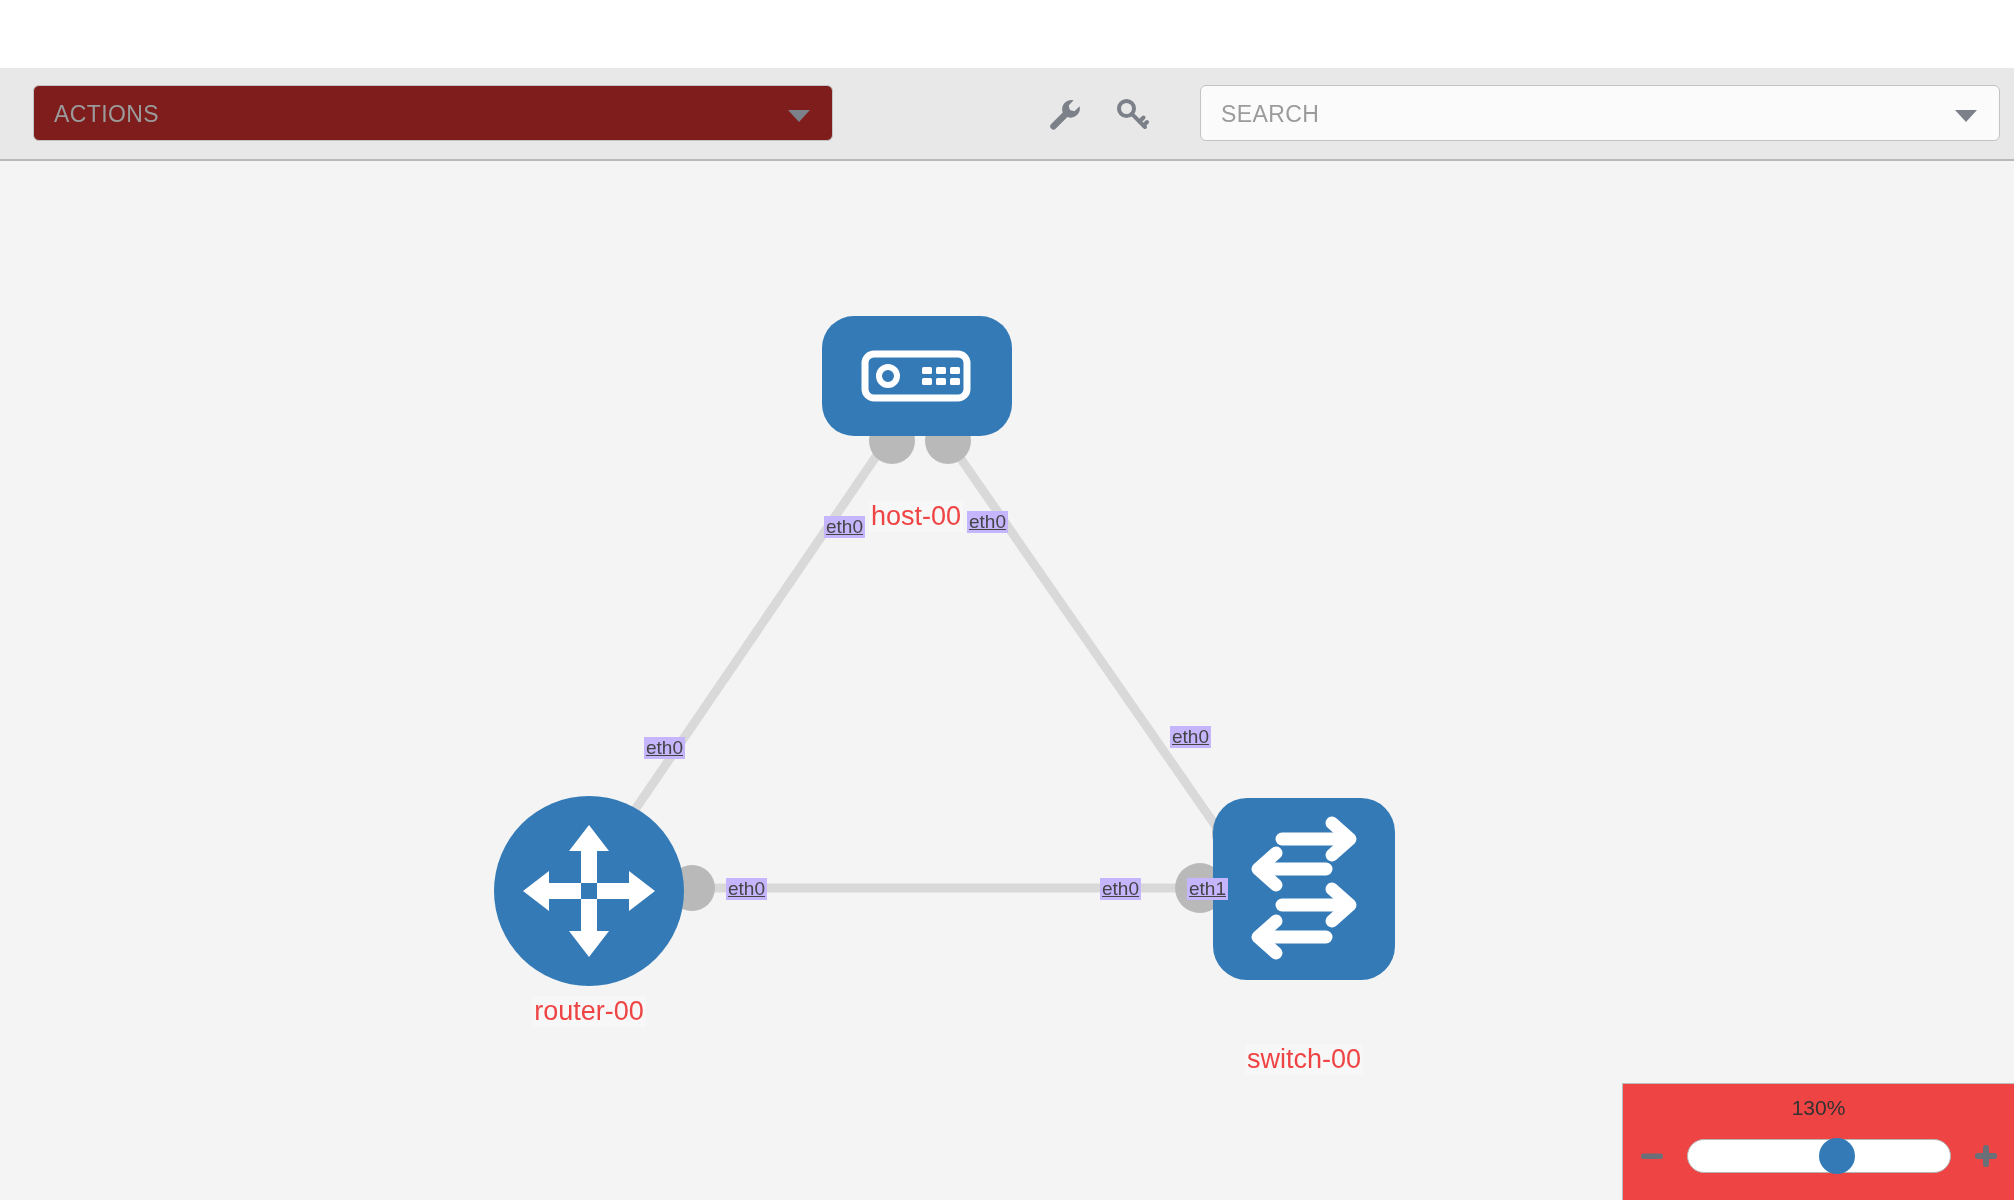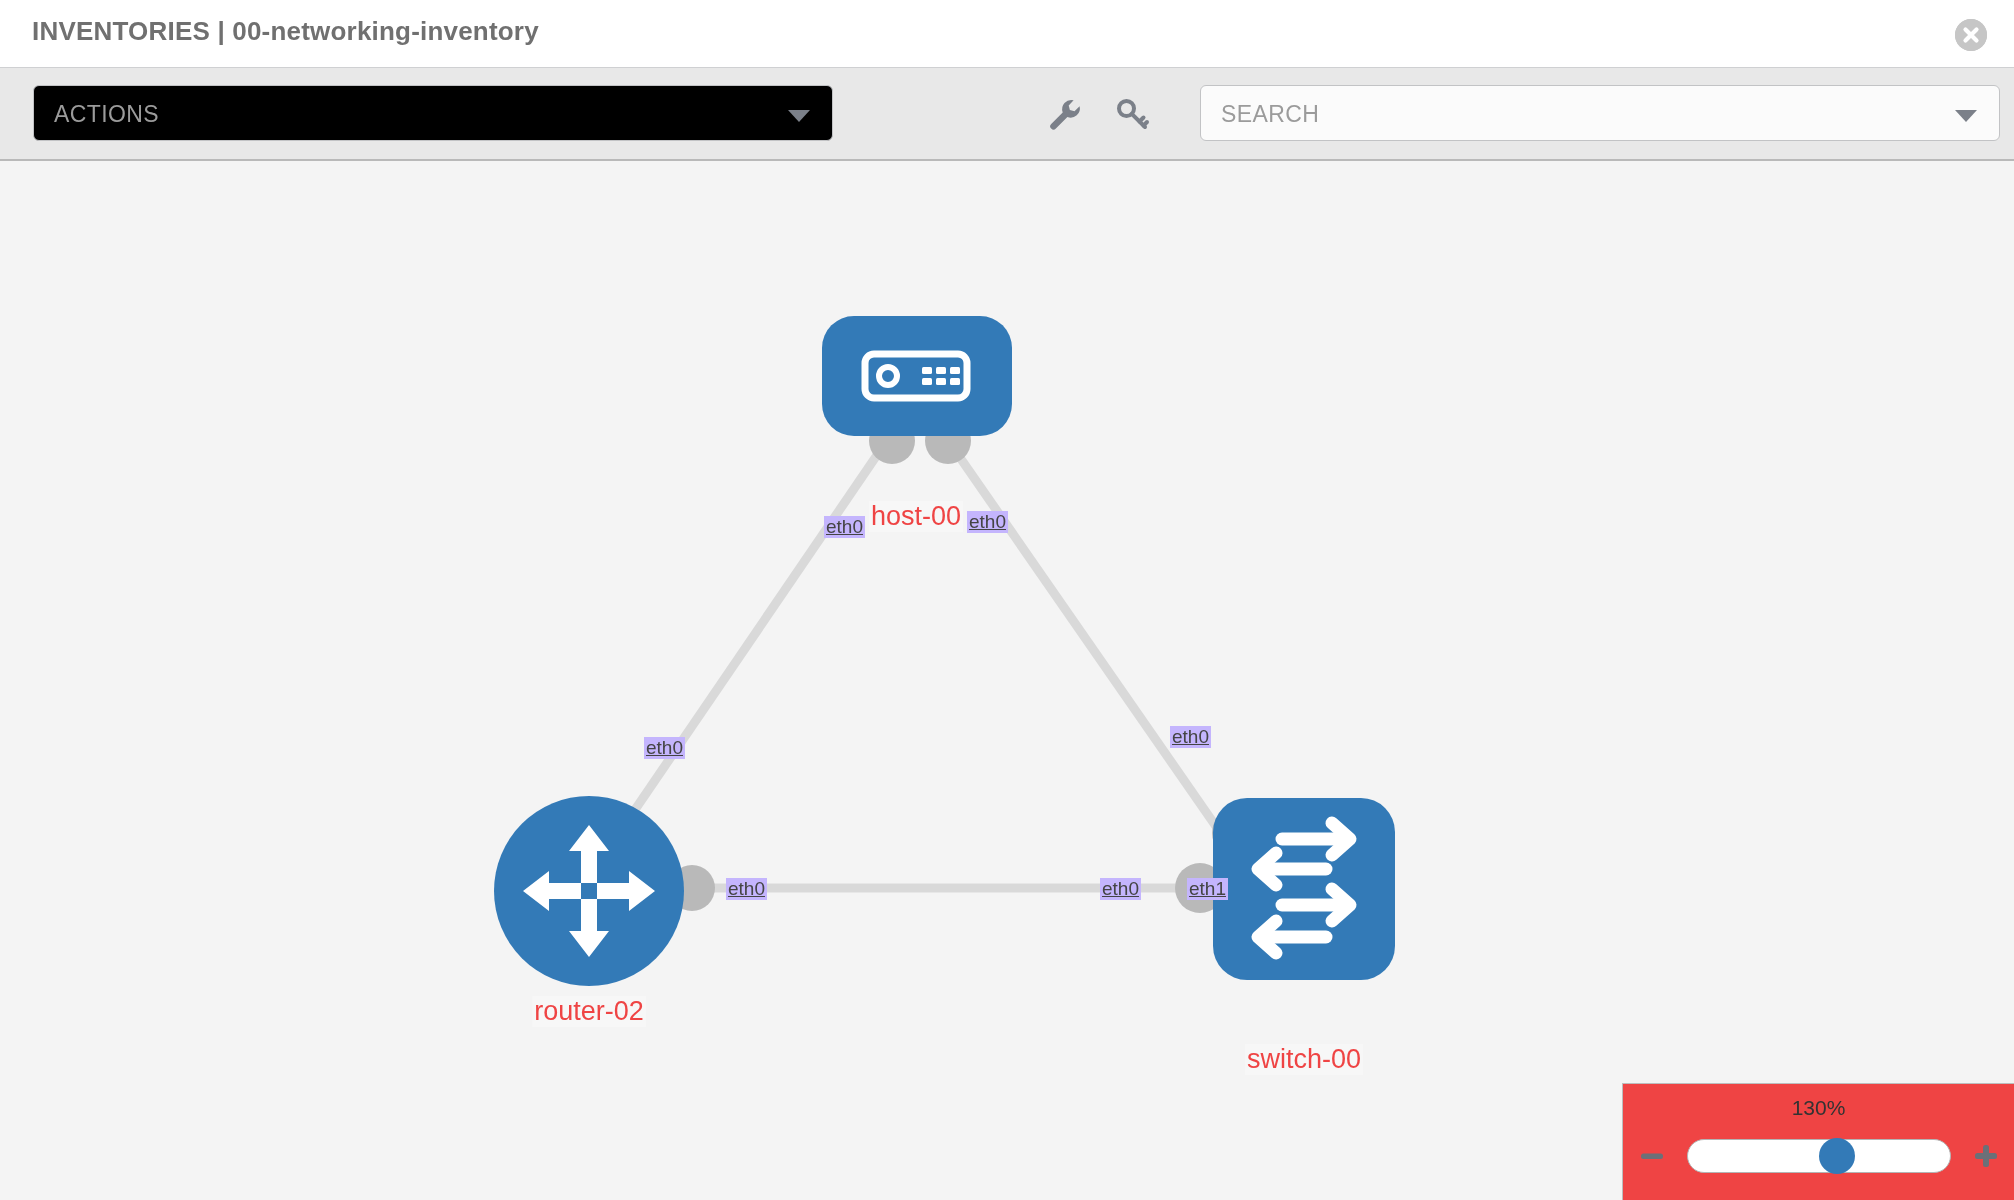--- a/index.html
+++ b/index.html
@@ -39,21 +39,21 @@
   
   .toolbar {
     position: absolute; left: 0; top: 68px;
     width: 2014px; height: 93px;
     background: #e8e8e8;
     border-bottom: 2px solid #b9b9b9;
   }
   .actions-select {
     position: absolute; left: 33px; top: 85px;
     width: 800px; height: 56px;
-    background: #000000;
+    background: #7f1d1d;
     border: 1px solid #c2c3c5;
     border-radius: 6px;
     cursor: pointer;
   }
   .actions-select .sel-label {
     position: absolute; left: 20px; top: 15px;
     font-size: 23px; color: #9b9b9b; letter-spacing: 0.4px;
   }
   .caret {
     position: absolute; right: 22px; top: 24px;
@@ -156,29 +156,20 @@
     background: #337ab7;
     transform: translate(-50%, -50%);
     cursor: grab;
   }
 </style>
 </head>
 <body>
 
 <div id="app">
 
-  <div class="header">
-    <div class="page-title">INVENTORIES | 00-networking-inventory</div>
-    <div class="close-btn">
-      <svg width="32" height="32" viewBox="0 0 32 32" aria-hidden="true">
-        <circle cx="16" cy="16" r="16" fill="#c6c6c6"></circle>
-        <path d="M10.5 10.5 L21.5 21.5 M21.5 10.5 L10.5 21.5" stroke="#ffffff" stroke-width="4.2" stroke-linecap="round"></path>
-      </svg>
-    </div>
-  </div>
 
   <div class="toolbar"></div>
 
   <div class="actions-select">
     <span class="sel-label">ACTIONS</span>
     <span class="caret"></span>
   </div>
 
   <div class="tool-icon wrench">
     <svg width="40" height="40" viewBox="0 0 40 40" aria-hidden="true">
@@ -273,21 +264,21 @@
 
     <span class="iface-label" style="left:824px; top:355px;">eth0</span>
     <span class="iface-label" style="left:967px; top:350px;">eth0</span>
     <span class="iface-label" style="left:644px; top:576px;">eth0</span>
     <span class="iface-label" style="left:1170px;top:565px;">eth0</span>
     <span class="iface-label" style="left:726px; top:717px;">eth0</span>
     <span class="iface-label" style="left:1100px;top:717px;">eth0</span>
     <span class="iface-label" style="left:1187px;top:717px;">eth1</span>
 
     <span class="node-label" style="left:916px;  top:340px;">host-00</span>
-    <span class="node-label" style="left:589px;  top:835px;">router-02</span>
+    <span class="node-label" style="left:589px;  top:835px;">router-00</span>
     <span class="node-label" style="left:1304px; top:835px;margin-top:48px;">switch-00</span>
   </div>
 
   <div class="zoom-panel">
     <div class="zoom-value">130%</div>
     <div class="zoom-row">
       <div class="zoom-minus">
         <svg width="30" height="30" viewBox="0 0 30 30" aria-hidden="true">
           <rect x="4" y="12.5" width="22" height="5.5" rx="2.5" fill="#6b7078"></rect>
         </svg>

